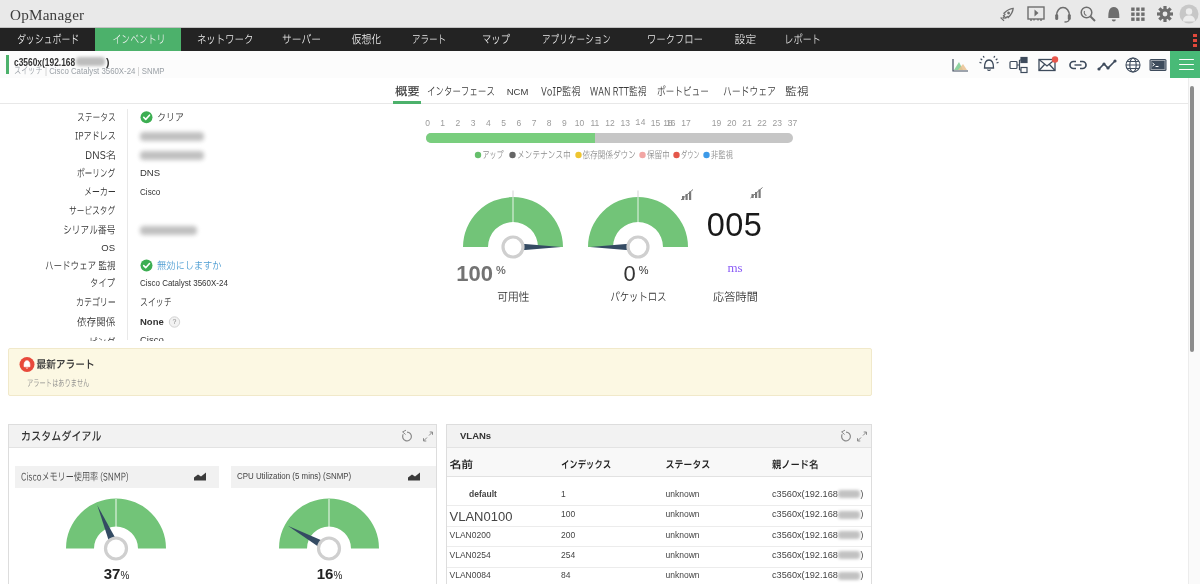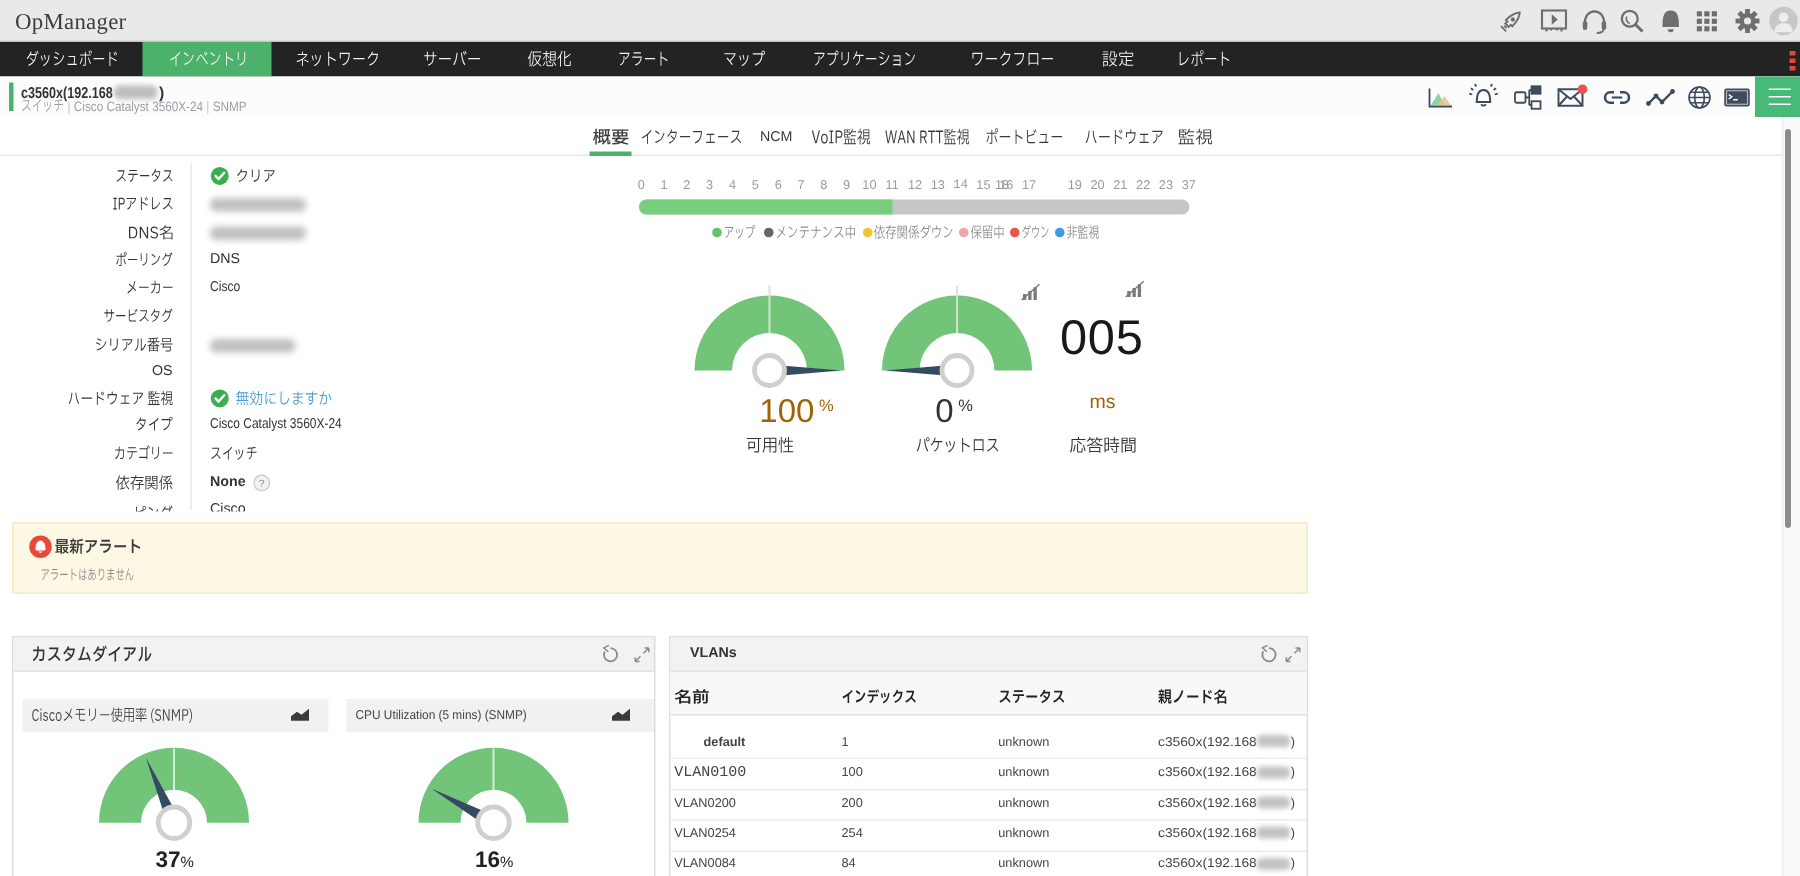--- a/index.html
+++ b/index.html
@@ -54,44 +54,44 @@
     <div style="position:absolute;left:686.0px;top:119.0px;transform:translateX(-50%);font-family:'Liberation Sans',sans-serif;font-size:8.5px;font-weight:400;color:#9b9b9b;white-space:nowrap;line-height:1.15;">17</div>
     <div style="position:absolute;left:668px;top:119.0px;transform:translateX(-50%);font-family:'Liberation Sans',sans-serif;font-size:8.5px;font-weight:400;color:#9b9b9b;white-space:nowrap;line-height:1.15;">18</div>
     <div style="position:absolute;left:716.5px;top:119.0px;transform:translateX(-50%);font-family:'Liberation Sans',sans-serif;font-size:8.5px;font-weight:400;color:#9b9b9b;white-space:nowrap;line-height:1.15;">19</div>
     <div style="position:absolute;left:731.7px;top:119.0px;transform:translateX(-50%);font-family:'Liberation Sans',sans-serif;font-size:8.5px;font-weight:400;color:#9b9b9b;white-space:nowrap;line-height:1.15;">20</div>
     <div style="position:absolute;left:746.9px;top:119.0px;transform:translateX(-50%);font-family:'Liberation Sans',sans-serif;font-size:8.5px;font-weight:400;color:#9b9b9b;white-space:nowrap;line-height:1.15;">21</div>
     <div style="position:absolute;left:762.1px;top:119.0px;transform:translateX(-50%);font-family:'Liberation Sans',sans-serif;font-size:8.5px;font-weight:400;color:#9b9b9b;white-space:nowrap;line-height:1.15;">22</div>
     <div style="position:absolute;left:777.3px;top:119.0px;transform:translateX(-50%);font-family:'Liberation Sans',sans-serif;font-size:8.5px;font-weight:400;color:#9b9b9b;white-space:nowrap;line-height:1.15;">23</div>
     <div style="position:absolute;left:792.5px;top:119.0px;transform:translateX(-50%);font-family:'Liberation Sans',sans-serif;font-size:8.5px;font-weight:400;color:#9b9b9b;white-space:nowrap;line-height:1.15;">37</div>
     <div style="position:absolute;left:426px;top:133px;width:367px;height:10px;background:#c6c6c6;border-radius:5px;"></div>
     <div style="position:absolute;left:426px;top:133px;width:169px;height:10px;background:#79ce7e;border-radius:5px 0 0 5px;"></div>
-    <div style="position:absolute;left:531px;top:261.0px;transform:translateX(-50%);font-family:'Liberation Sans',sans-serif;font-size:22.0px;font-weight:400;color:#a16207;white-space:nowrap;line-height:1.15;">100<span style="font-size:11px;vertical-align:7px;"> %</span></div>
+    <div style="position:absolute;left:481px;top:261.0px;transform:translateX(-50%);font-family:'Liberation Sans',sans-serif;font-size:22.0px;font-weight:700;color:#737373;white-space:nowrap;line-height:1.15;">100<span style="font-size:11px;vertical-align:7px;"> %</span></div>
     <div style="position:absolute;left:636.0px;top:261.0px;transform:translateX(-50%);font-family:'Liberation Sans',sans-serif;font-size:22.0px;font-weight:400;color:#333;white-space:nowrap;line-height:1.15;">0<span style="font-size:11px;vertical-align:7px;"> %</span></div>
     <div style="position:absolute;left:734.5px;top:206.5px;transform:translateX(-50%);font-family:'Liberation Sans',sans-serif;font-size:32.5px;font-weight:400;color:#191919;white-space:nowrap;line-height:1.15;letter-spacing:0.5px;">005</div>
-    <div style="position:absolute;left:735.0px;top:261.0px;transform:translateX(-50%);font-family:Liberation Sans, sans-serif;font-size:13.0px;font-weight:400;color:#a16207;white-space:nowrap;line-height:1.15;">ms</div>
+    <div style="position:absolute;left:735.0px;top:261.0px;transform:translateX(-50%);font-family:Liberation Serif, serif;font-size:13.0px;font-weight:400;color:#8b5cf6;white-space:nowrap;line-height:1.15;">ms</div>
     <div style="position:absolute;left:8px;top:348px;width:864px;height:48px;background:#fcf8e3;border:1px solid #f1e9ca;border-radius:2px;box-sizing:border-box;"></div>
     <div style="position:absolute;left:8px;top:424px;width:429px;height:175px;background:#fff;border:1px solid #ddd;box-sizing:border-box;"></div>
     <div style="position:absolute;left:9px;top:425px;width:427px;height:23px;background:#f2f2f2;border-bottom:1px solid #e3e3e3;box-sizing:border-box;"></div>
     <div style="position:absolute;left:15px;top:465.5px;width:204px;height:22px;background:#f1f1f1;"></div>
     <div style="position:absolute;left:231px;top:465.5px;width:205px;height:22px;background:#f1f1f1;"></div>
     <div style="position:absolute;left:237.0px;top:472.0px;transform-origin:left center;transform:scaleX(0.930);font-family:'Liberation Sans',sans-serif;font-size:8.5px;font-weight:400;color:#444;white-space:nowrap;line-height:1.15;">CPU Utilization (5 mins) (SNMP)</div>
     <div style="position:absolute;left:116.5px;top:564.5px;transform:translateX(-50%);font-family:'Liberation Sans',sans-serif;font-size:15.0px;font-weight:700;color:#222;white-space:nowrap;line-height:1.15;">37<span style="font-size:10px;font-weight:400;">%</span></div>
     <div style="position:absolute;left:329.5px;top:564.5px;transform:translateX(-50%);font-family:'Liberation Sans',sans-serif;font-size:15.0px;font-weight:700;color:#222;white-space:nowrap;line-height:1.15;">16<span style="font-size:10px;font-weight:400;">%</span></div>
     <div style="position:absolute;left:446px;top:424px;width:426px;height:175px;background:#fff;border:1px solid #ddd;box-sizing:border-box;"></div>
     <div style="position:absolute;left:447px;top:425px;width:424px;height:23px;background:#f2f2f2;border-bottom:1px solid #e3e3e3;box-sizing:border-box;"></div>
     <div style="position:absolute;left:460.0px;top:431.0px;font-family:'Liberation Sans',sans-serif;font-size:9.5px;font-weight:700;color:#333;white-space:nowrap;line-height:1.15;">VLANs</div>
     <div style="position:absolute;left:447px;top:448px;width:424px;height:29px;background:#f8f8f8;border-bottom:1px solid #e2e2e2;box-sizing:border-box;"></div>
     <div style="position:absolute;left:469px;top:489.5px;font-family:'Liberation Sans',sans-serif;font-size:8.5px;font-weight:700;color:#444;white-space:nowrap;line-height:1.15;">default</div>
     <div style="position:absolute;left:561.0px;top:489.5px;font-family:'Liberation Sans',sans-serif;font-size:8.5px;font-weight:400;color:#444;white-space:nowrap;line-height:1.15;">1</div>
     <div style="position:absolute;left:665.5px;top:489.5px;font-family:'Liberation Sans',sans-serif;font-size:8.5px;font-weight:400;color:#444;white-space:nowrap;line-height:1.15;">unknown</div>
     <div style="position:absolute;left:772.0px;top:489.5px;transform-origin:left center;transform:scaleX(1.080);font-family:'Liberation Sans',sans-serif;font-size:8.5px;font-weight:400;color:#444;white-space:nowrap;line-height:1.15;">c3560x(192.168</div>
     <div style="position:absolute;left:838px;top:490.0px;width:22px;height:8px;background:#c2c2c2;border-radius:3px;filter:blur(1.6px);"></div>
     <div style="position:absolute;left:860.5px;top:489.5px;font-family:'Liberation Sans',sans-serif;font-size:8.5px;font-weight:400;color:#444;white-space:nowrap;line-height:1.15;">)</div>
     <div style="position:absolute;left:447px;top:505.3px;width:424px;height:1px;background:#ececec;"></div>
-    <div style="position:absolute;left:449.5px;top:510.3px;font-family:Liberation Mono, monospace;font-size:10px;font-weight:400;color:#444;white-space:nowrap;line-height:1.15;">VLAN0100</div>
+    <div style="position:absolute;left:449.5px;top:510.3px;font-family:Liberation Sans, sans-serif;font-size:13px;font-weight:400;color:#444;white-space:nowrap;line-height:1.15;">VLAN0100</div>
     <div style="position:absolute;left:561.0px;top:510.3px;font-family:'Liberation Sans',sans-serif;font-size:8.5px;font-weight:400;color:#444;white-space:nowrap;line-height:1.15;">100</div>
     <div style="position:absolute;left:665.5px;top:510.3px;font-family:'Liberation Sans',sans-serif;font-size:8.5px;font-weight:400;color:#444;white-space:nowrap;line-height:1.15;">unknown</div>
     <div style="position:absolute;left:772.0px;top:510.3px;transform-origin:left center;transform:scaleX(1.080);font-family:'Liberation Sans',sans-serif;font-size:8.5px;font-weight:400;color:#444;white-space:nowrap;line-height:1.15;">c3560x(192.168</div>
     <div style="position:absolute;left:838px;top:510.8px;width:22px;height:8px;background:#c2c2c2;border-radius:3px;filter:blur(1.6px);"></div>
     <div style="position:absolute;left:860.5px;top:510.3px;font-family:'Liberation Sans',sans-serif;font-size:8.5px;font-weight:400;color:#444;white-space:nowrap;line-height:1.15;">)</div>
     <div style="position:absolute;left:447px;top:526.1px;width:424px;height:1px;background:#ececec;"></div>
     <div style="position:absolute;left:449.5px;top:530.5px;font-family:'Liberation Sans',sans-serif;font-size:8.5px;font-weight:400;color:#444;white-space:nowrap;line-height:1.15;">VLAN0200</div>
     <div style="position:absolute;left:561.0px;top:530.5px;font-family:'Liberation Sans',sans-serif;font-size:8.5px;font-weight:400;color:#444;white-space:nowrap;line-height:1.15;">200</div>
     <div style="position:absolute;left:665.5px;top:530.5px;font-family:'Liberation Sans',sans-serif;font-size:8.5px;font-weight:400;color:#444;white-space:nowrap;line-height:1.15;">unknown</div>
     <div style="position:absolute;left:772.0px;top:530.5px;transform-origin:left center;transform:scaleX(1.080);font-family:'Liberation Sans',sans-serif;font-size:8.5px;font-weight:400;color:#444;white-space:nowrap;line-height:1.15;">c3560x(192.168</div>

